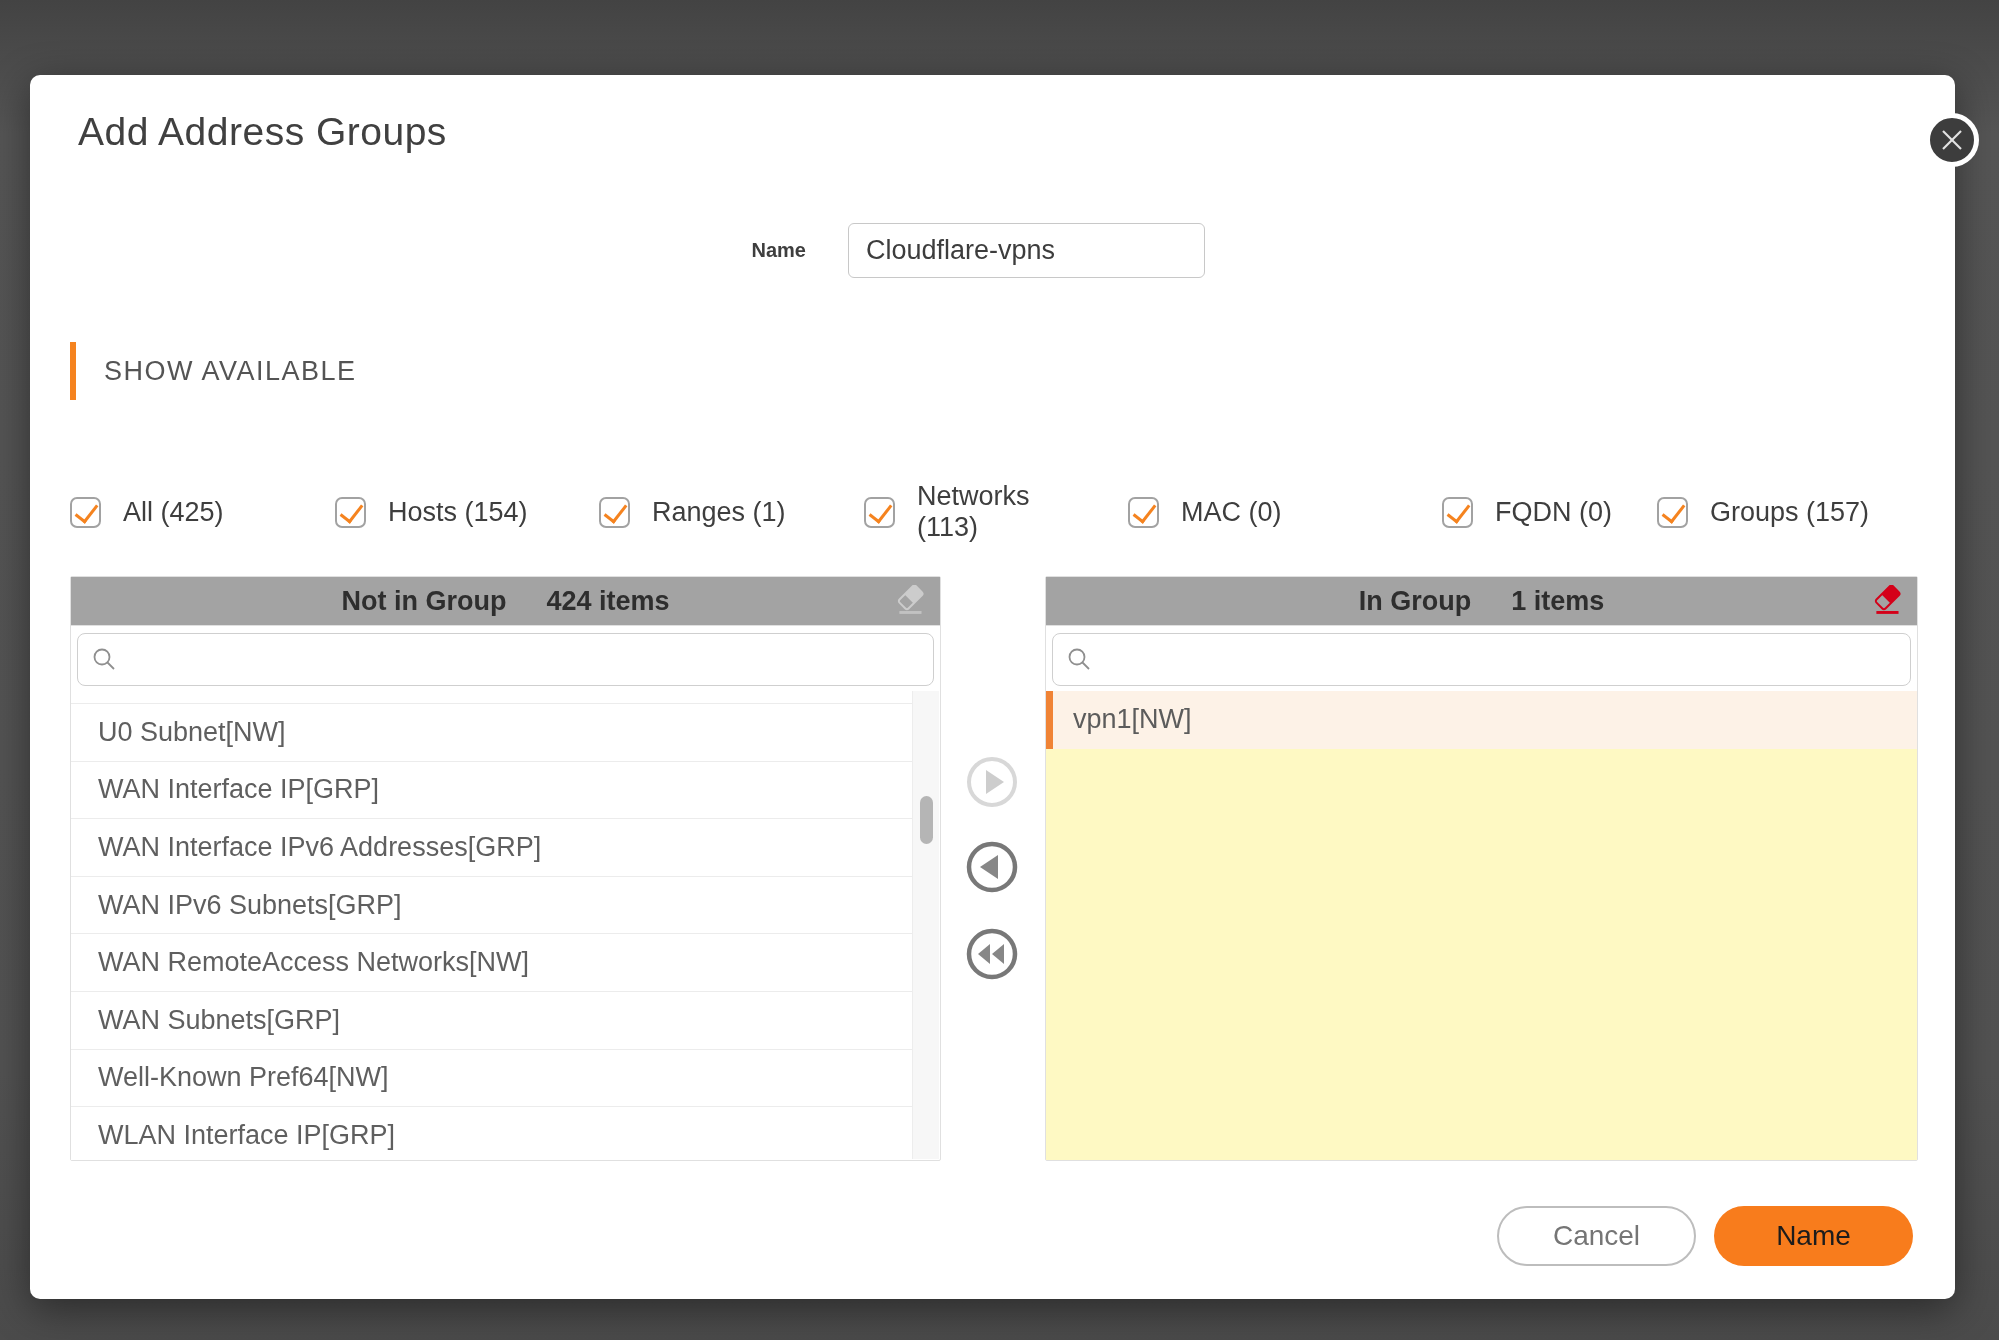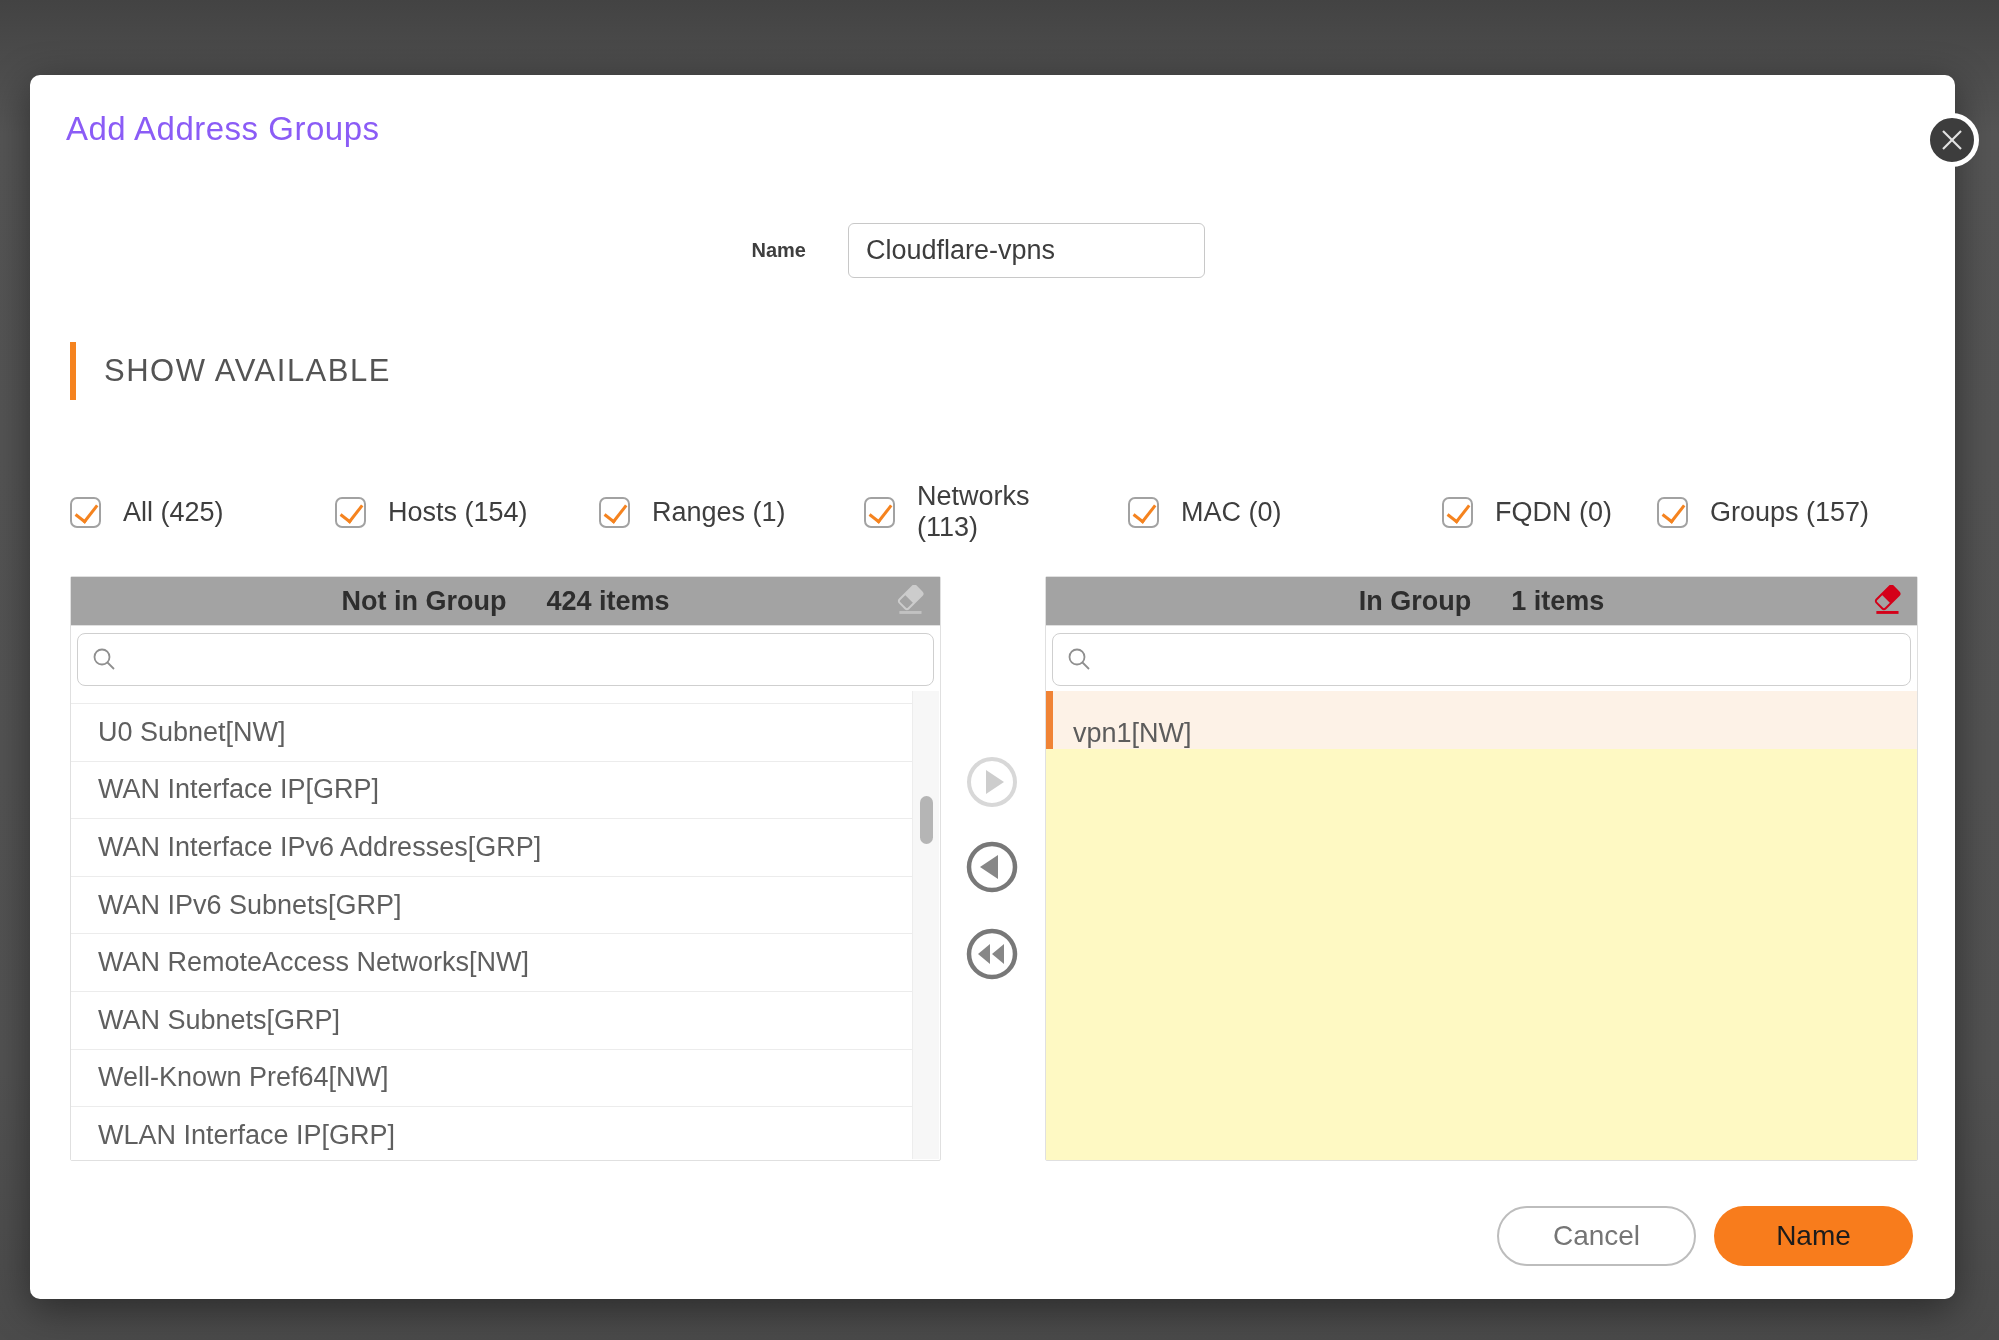--- a/index.html
+++ b/index.html
@@ -14,22 +14,22 @@
     font-family:"Liberation Sans","DejaVu Sans",sans-serif;
     background:linear-gradient(180deg,#434343 0%,#555555 10%,#525252 80%,#4b4b4b 100%);
     position:relative;
   }
   .modal{
     position:absolute;left:30px;top:75px;width:1925px;height:1224px;
     background:#ffffff;border-radius:10px;
     box-shadow:0 10px 40px rgba(0,0,0,.45);
   }
   .dialog-title{
-    position:absolute;left:36px;top:35px;
-    font-size:33px;font-weight:400;color:#8b5cf6;letter-spacing:.5px;
+    position:absolute;left:48px;top:35px;
+    font-size:39px;font-weight:400;color:#404040;letter-spacing:.5px;
   }
   .close-btn{
     position:absolute;right:-24px;top:38px;width:54px;height:54px;border-radius:50%;
     background:#3d3d3d;border:5px solid #ffffff;cursor:pointer;padding:0;
     display:flex;align-items:center;justify-content:center;
   }
   
   .name-label{
     position:absolute;left:536px;top:158px;width:240px;text-align:right;
     font-size:20px;font-weight:bold;color:#3e3e3e;line-height:34px;
@@ -37,21 +37,21 @@
   .name-input{
     position:absolute;left:818px;top:148px;width:357px;height:55px;
     border:1px solid #c8c8c8;border-radius:6px;padding:2px 17px;
     font-size:27px;color:#3d3d3d;font-family:inherit;outline:none;background:#fff;
   }
   
   .show-available{
     position:absolute;left:40px;top:267px;height:58px;
     border-left:6px solid var(--accent);padding-left:28px;
     display:flex;align-items:center;
-    font-size:31px;color:#545454;letter-spacing:1.5px;
+    font-size:27px;color:#545454;letter-spacing:1.5px;
   }
   
   .filters{position:absolute;left:0;top:420px;width:100%;height:34px;}
   .filter{position:absolute;top:0;height:34px;display:flex;align-items:center;gap:22px;cursor:pointer;}
   .filter:nth-of-type(1){left:40px;}
   .filter:nth-of-type(2){left:305px;}
   .filter:nth-of-type(3){left:569px;}
   .filter:nth-of-type(4){left:834px;top:-21px;height:76px;}
   .filter:nth-of-type(5){left:1098px;}
   .filter:nth-of-type(6){left:1412px;}
@@ -93,21 +93,21 @@
     font-family:inherit;background:transparent;height:100%;
   }
   .list{position:absolute;left:0;top:114px;bottom:0;right:0;overflow:hidden;background:#fef9c3;}
   .panel.left .list{right:28px;}
   .row{
     height:57.6px;border-bottom:1px solid #ececec;
     display:flex;align-items:center;padding-left:27px;
     font-size:27px;color:#5f5f5f;cursor:pointer;background:#fff;
   }
   .row.partial{height:13px;padding:0;}
-  .panel.right .row{border-bottom:none;align-items:flex-end;}
+  .panel.right .row{border-bottom:none;}
   .panel.right .row.selected{
     background:var(--selected-bg);
     border-left:7px solid #f08335;
     padding-left:20px;color:#5c5c5c;
   }
   .scroll-track{
     position:absolute;top:114px;right:1px;bottom:1px;width:27px;
     background:#f7f7f7;border-left:1px solid #ededed;
   }
   .scroll-thumb{

